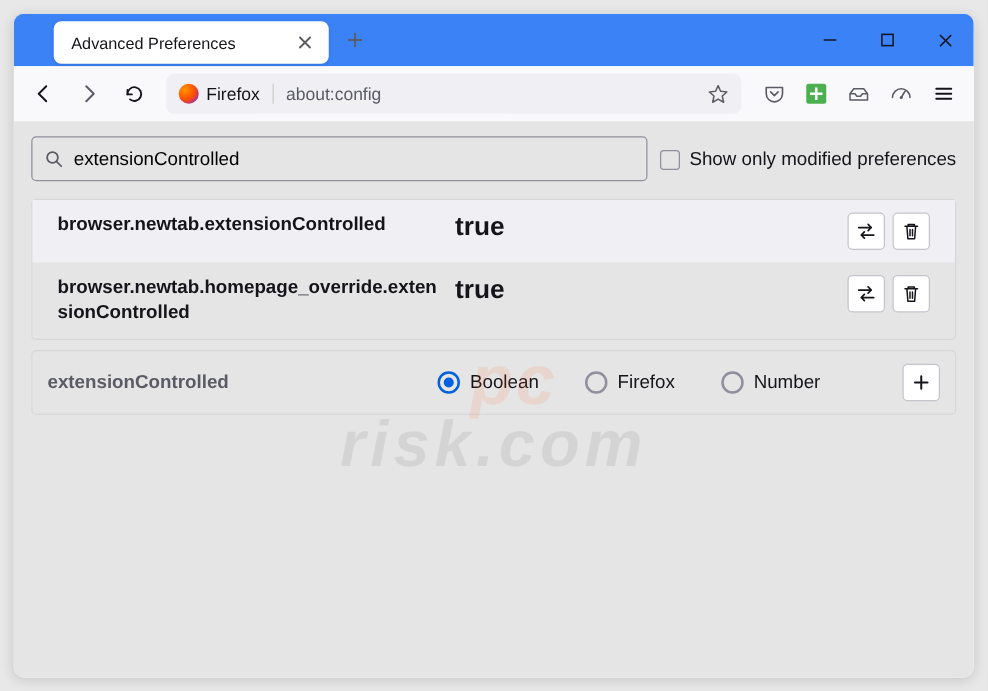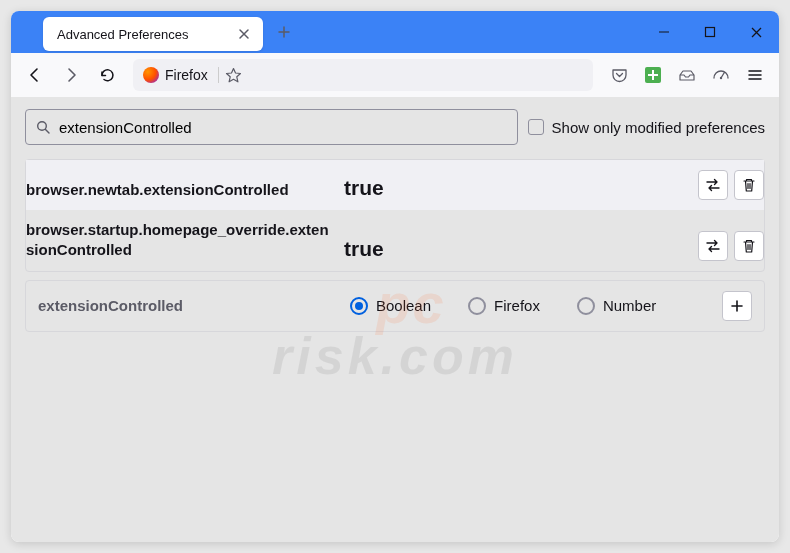--- a/index.html
+++ b/index.html
@@ -25,26 +25,26 @@
 .rt-icons { display: flex; gap: 2px; }
 .green-box { width: 16px; height: 16px; background: #4caf50; border-radius: 2px; position: relative; }
 .green-box::after { content: ""; position: absolute; left: 3px; top: 7px; width: 10px; height: 2px; background: #fff; }
 .green-box::before { content: ""; position: absolute; left: 7px; top: 3px; width: 2px; height: 10px; background: #fff; }
 
 .content { padding: 12px 14px; background: #e5e5e5; height: calc(100% - 86px); }
 
 .searchrow { display: flex; align-items: center; margin-bottom: 14px; gap: 10px; }
 .searchbox { flex: 1; height: 36px; border: 1px solid #8f8f9d; border-radius: 4px; display: flex; align-items: center; padding: 0 10px; }
 .searchbox input { border: none; outline: none; font-size: 15px; flex: 1; background: transparent; }
-.cb-wrap { display: flex; align-items: flex-start; gap: 8px; }
+.cb-wrap { display: flex; align-items: flex-end; gap: 8px; }
 .cb { width: 16px; height: 16px; border: 1px solid #8f8f9d; border-radius: 3px; cursor: pointer; }
 .cb-label { font-size: 15px; color: #15141a; }
 
 .pref-table { border: 1px solid #d7d7db; border-radius: 4px; }
-.pref-row { display: flex; align-items: flex-end; padding: 10px 0; min-height: 44px; }
+.pref-row { display: flex; align-items: flex-start; padding: 10px 20px; min-height: 44px; }
 .pref-row.striped { background: #f0f0f4; }
 .pref-name { font-size: 15px; font-weight: 700; color: #15141a; width: 310px; line-height: 1.35; word-break: break-word; }
 .pref-val { font-size: 21px; font-weight: 700; color: #15141a; flex: 1; padding-left: 8px; }
 .row-actions { display: flex; gap: 6px; }
 .act-btn { width: 30px; height: 30px; border: 1px solid #c4c4cc; border-radius: 4px; background: #fff; display: flex; align-items: center; justify-content: center; cursor: pointer; }
 
 .new-row { border: 1px solid #d7d7db; border-top: none; border-radius: 0 0 4px 4px; display: flex; align-items: center; padding: 10px 12px; min-height: 52px; }
 .new-name { font-size: 15px; font-weight: 700; color: #5b5b66; width: 295px; }
 .radios { display: flex; gap: 20px; flex: 1; align-items: center; }
 .radio-item { display: flex; align-items: center; gap: 8px; cursor: pointer; margin-left: 17px; }
@@ -112,20 +112,21 @@
       <svg width="17" height="17" viewBox="0 0 17 17">
           <path d="M3 8.5 A5.5 5.5 0 1 1 5 12.5" stroke="#15141a" stroke-width="1.5" fill="none" stroke-linecap="round"></path>
           <path d="M3 5 V8.5 H6.5" stroke="#15141a" stroke-width="1.5" fill="none" stroke-linecap="round" stroke-linejoin="round"></path>
         </svg>
     </div>
     <div class="addrbar">
       <div class="addr-identity">
         <span class="ff-icon"></span>
         <span style="font-size:14px;color:#15141a;">Firefox</span>
       </div>
+      <span class="addr-text">about:config</span>
       <span class="star">
         <svg width="17" height="17" viewBox="0 0 17 17">
             <path d="M8.5 1.5 L10.5 6 L15.5 6.5 L11.8 9.8 L12.9 14.8 L8.5 12.3 L4.1 14.8 L5.2 9.8 L1.5 6.5 L6.5 6 Z" stroke="#5b5b66" stroke-width="1.2" fill="none" stroke-linejoin="round"></path>
           </svg>
       </span>
     </div>
     <div class="rt-icons">
       <div class="tbtn">
         <svg width="17" height="17" viewBox="0 0 17 17">
             <path d="M2 3 H15 V8 A6.5 6.5 0 0 1 2 8 Z M5.5 6.5 L8.5 9.5 L11.5 6.5" stroke="#5b5b66" stroke-width="1.3" fill="none" stroke-linejoin="round" stroke-linecap="round"></path>
@@ -182,21 +183,21 @@
               </svg>
           </div>
           <div class="act-btn">
             <svg width="16" height="16" viewBox="0 0 16 16">
                 <path d="M3 4 H13 M5.5 4 V2.5 H10.5 V4 M4.5 4 L5.3 14 H10.7 L11.5 4 M7 6.5 V11.5 M9 6.5 V11.5" stroke="#15141a" stroke-width="1.2" fill="none" stroke-linecap="round" stroke-linejoin="round"></path>
               </svg>
           </div>
         </div>
       </div>
       <div class="pref-row">
-        <div class="pref-name">browser.startup.homepage_override.extensionControlled</div>
+        <div class="pref-name">browser.newtab.homepage_override.extensionControlled</div>
         <div class="pref-val">true</div>
         <div class="row-actions">
           <div class="act-btn">
             <svg width="18" height="18" viewBox="0 0 18 18">
                 <path d="M3 6 H13 M13 6 L10.5 3.5 M13 6 L10.5 8.5 M15 12 H5 M5 12 L7.5 9.5 M5 12 L7.5 14.5" stroke="#15141a" stroke-width="1.4" fill="none" stroke-linecap="round" stroke-linejoin="round"></path>
               </svg>
           </div>
           <div class="act-btn">
             <svg width="16" height="16" viewBox="0 0 16 16">
                 <path d="M3 4 H13 M5.5 4 V2.5 H10.5 V4 M4.5 4 L5.3 14 H10.7 L11.5 4 M7 6.5 V11.5 M9 6.5 V11.5" stroke="#15141a" stroke-width="1.2" fill="none" stroke-linecap="round" stroke-linejoin="round"></path>

